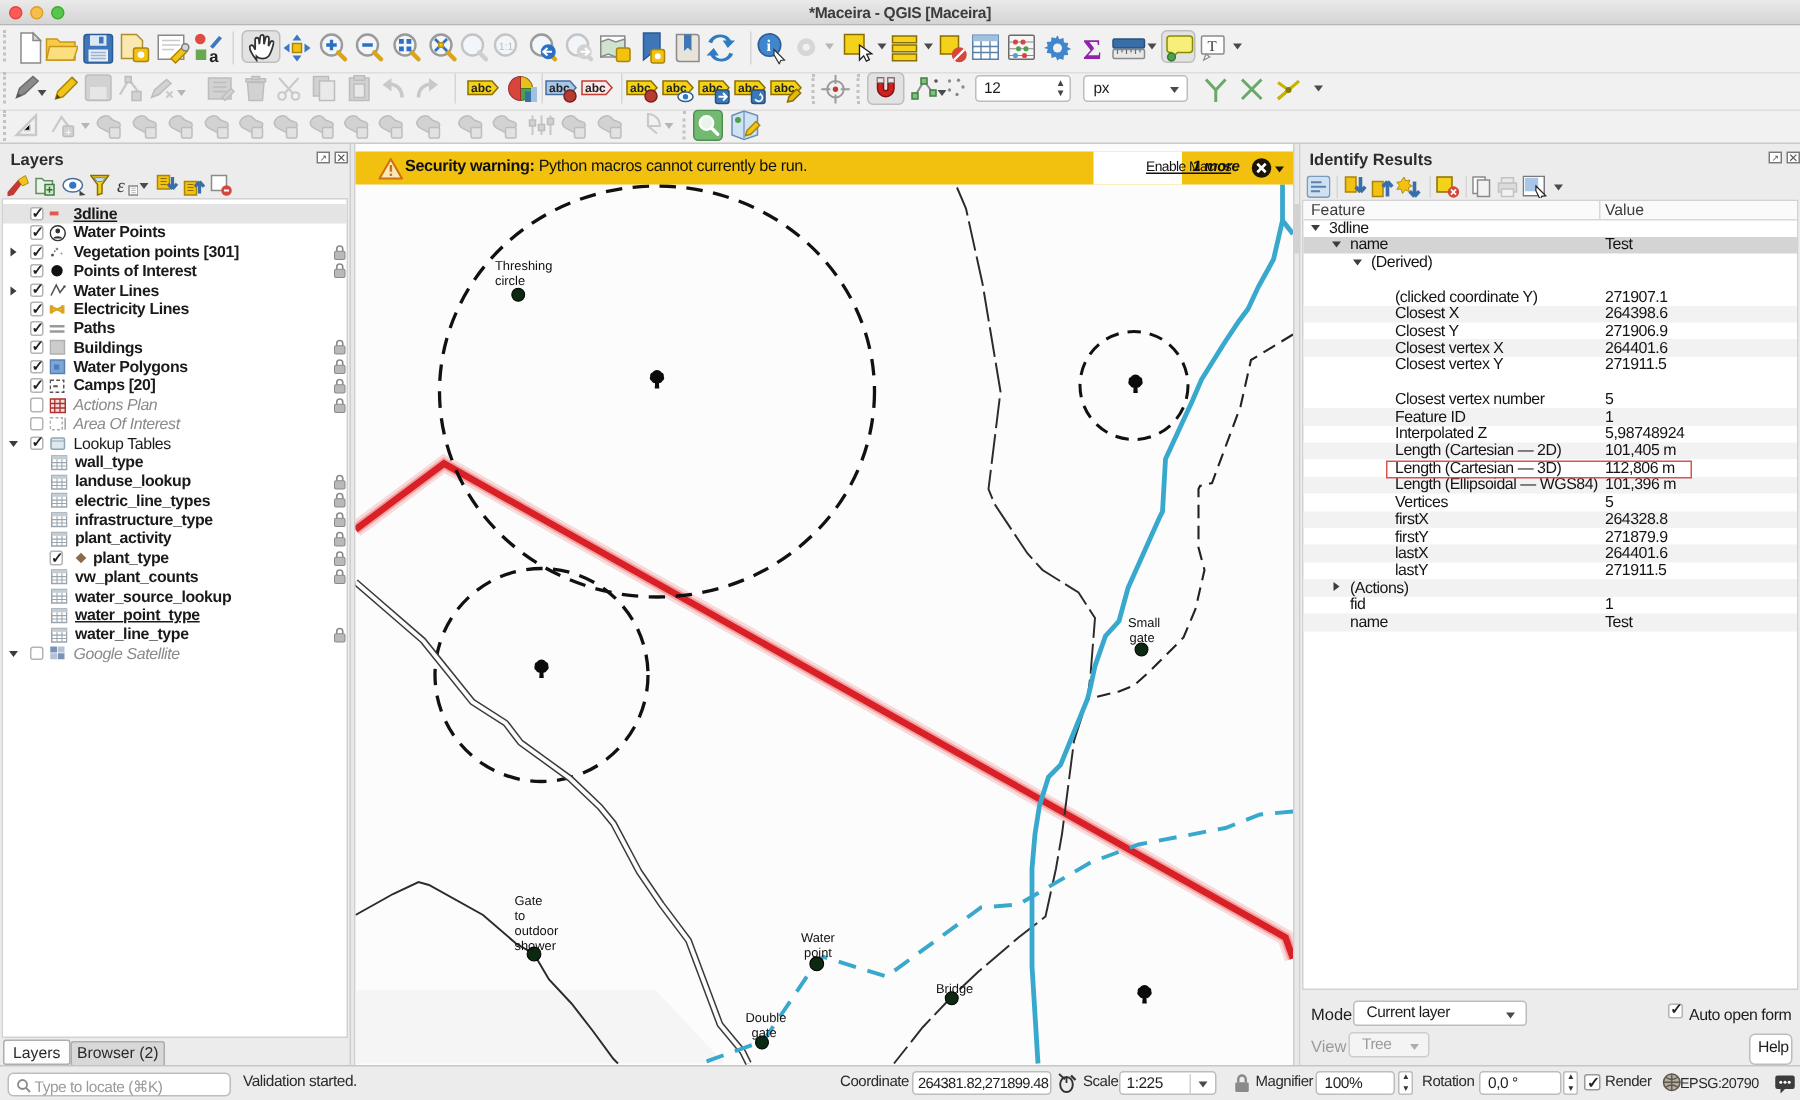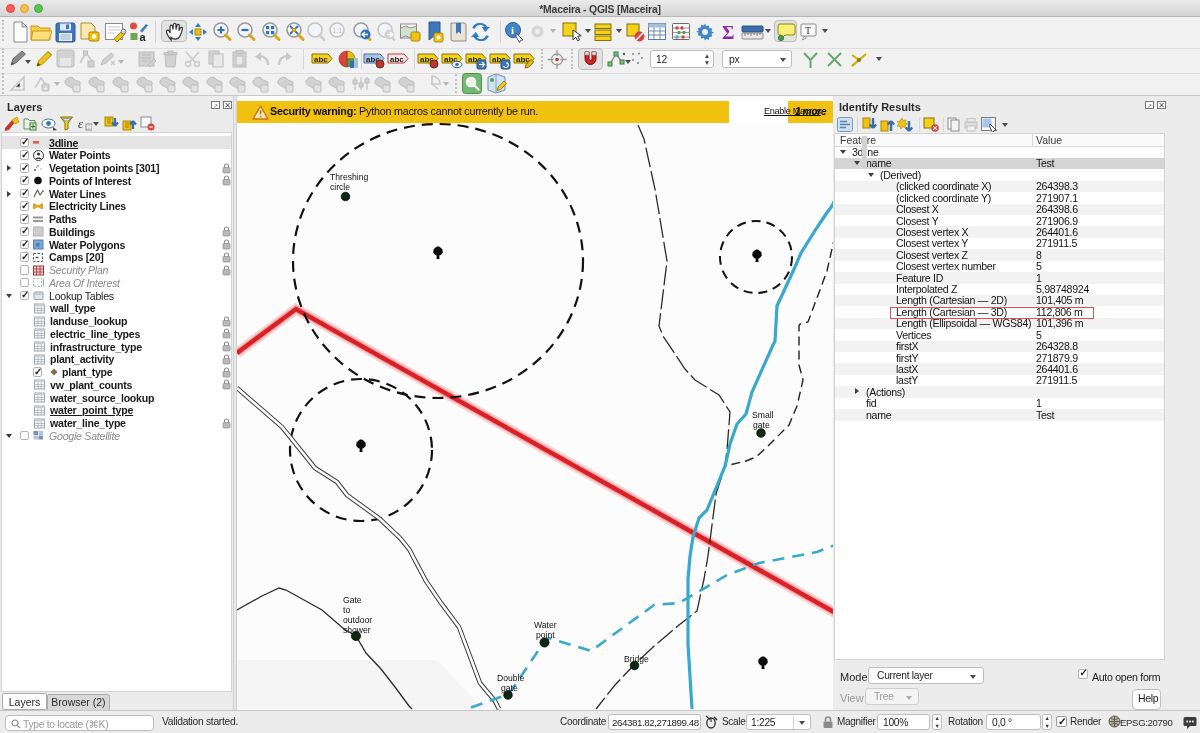--- a/index.html
+++ b/index.html
@@ -21,21 +21,21 @@
 .trw .nm{position:absolute;top:0.5px;font-weight:700;white-space:nowrap;}
 .cb{position:absolute;width:9.5px;height:9.5px;background:#fff;border:1px solid #b4b4b4;border-radius:2px;top:1px;}
 .ck{position:absolute;font-size:10px;color:#222;top:-2.5px;left:0.5px;font-weight:700;}
 .exp{position:absolute;width:0;height:0;}
 .expR{border-top:3.5px solid transparent;border-bottom:3.5px solid transparent;border-left:4.5px solid #3c3c3c;top:2.5px;}
 .expD{border-left:3.5px solid transparent;border-right:3.5px solid transparent;border-top:4.5px solid #3c3c3c;top:4px;}
 #lsplit{left:233px;top:96px;width:4px;height:614px;background:#e8e8e8;border-left:1px solid #cfcfcf;border-right:1px solid #cfcfcf;}
 #rsplit{left:862px;top:96px;width:5px;height:614px;background:#e8e8e8;border-left:1px solid #cfcfcf;border-right:1px solid #cfcfcf;}
 #map{left:237px;top:96px;width:625px;height:614px;background:#fcfcfc;}
 #warn{left:0px;top:4.5px;width:625px;height:22.5px;background:#f2c00e;font-size:10.8px;letter-spacing:-0.25px;color:#111;}
-#rightpanel{left:833px;top:96px;width:333px;height:614px;background:#ececec;text-decoration:underline;}
+#rightpanel{left:867px;top:96px;width:333px;height:614px;background:#ececec;text-decoration:underline;}
 #itbl{left:1px;top:37px;width:331px;height:527px;background:#fff;border:1px solid #d2d2d2;}
 #ithead{position:absolute;left:0;top:0;width:329px;height:12.5px;background:#fafafa;border-bottom:1px solid #d8d8d8;font-size:10.5px;color:#3c3c3c;padding-left:18px;}
 .irw{position:absolute;left:0;width:329px;height:11.42px;font-size:10.6px;letter-spacing:-0.3px;color:#141414;}
 .irw div{position:absolute;top:-0.5px;white-space:nowrap;}
 .stripe{background:#f2f2f2;}
 .isel{background:#d4d4d4;}
 #statusbar{left:0;top:710px;width:1200px;height:23px;background:#ececec;border-top:1px solid #c6c6c6;font-size:10.3px;letter-spacing:-0.3px;color:#2a2a2a;}
 .inbox{position:absolute;background:#fff;border:1px solid #bdbdbd;border-radius:3px;font-size:10.3px;letter-spacing:-0.3px;color:#1d1d1d;}
 .tab{position:absolute;top:0;height:17px;border:1px solid #adadad;font-size:10.5px;color:#2a2a2a;text-align:center;border-radius:2px;}
 .spin{position:absolute;width:10px;}
@@ -637,21 +637,21 @@
       <svg class="abs" style="left:220px;top:118.75px" width="9" height="11" viewBox="0 0 9 11">
         <rect x="1" y="4.5" width="7" height="5.5" rx="1" fill="#b9b9b9" stroke="#8a8a8a" stroke-width="0.7"></rect>
         <path d="M2.5 4.5V3a2 2 0 014 0v1.5" fill="none" stroke="#8a8a8a" stroke-width="1.1"></path>
       </svg>
       <div class="cb" style="left:17.5px;top:132.0px"></div>
       <svg class="abs" style="left:31px;top:131.5px" width="11" height="11" viewBox="0 0 11 11">
         <rect x="0.5" y="1" width="10" height="9" fill="#f7dede" stroke="#b03030"></rect>
         <path d="M0.5 4h10M0.5 7h10M3.5 1v9M7 1v9" stroke="#b03030" stroke-width="0.9"></path>
       </svg>
       <div class="trw">
-        <div class="nm" style="left:47px;top:131.0px;font-weight:400;font-style:italic;color:#8a8a8a;font-weight:500;">Security Plan</div>
+        <div class="nm" style="left:47px;top:131.0px;font-weight:400;font-style:italic;color:#8a8a8a;font-weight:500;">Actions Plan</div>
       </div>
       <svg class="abs" style="left:220px;top:131.5px" width="9" height="11" viewBox="0 0 9 11">
         <rect x="1" y="4.5" width="7" height="5.5" rx="1" fill="#b9b9b9" stroke="#8a8a8a" stroke-width="0.7"></rect>
         <path d="M2.5 4.5V3a2 2 0 014 0v1.5" fill="none" stroke="#8a8a8a" stroke-width="1.1"></path>
       </svg>
       <div class="cb" style="left:17.5px;top:144.75px"></div>
       <svg class="abs" style="left:31px;top:144.25px" width="11" height="11" viewBox="0 0 11 11">
         <rect x="0.5" y="1.5" width="8" height="8" fill="#fff" stroke="#aaa" stroke-dasharray="2 1.5"></rect>
         <path d="M10.5 1.5v8" stroke="#aaa" stroke-width="1.2"></path>
       </svg>
@@ -917,47 +917,39 @@
       </div>
       <div class="irw isel" style="top:23.92px">
         <span style="position:absolute;left:19px;top:0.5px;width:0;height:0;border-left:3.5px solid transparent;border-right:3.5px solid transparent;border-top:4.5px solid #3c3c3c;margin-top:3px"></span>
         <div style="left:31px">name</div>
         <div style="left:201px">Test</div>
       </div>
       <div class="irw" style="top:35.34px">
         <span style="position:absolute;left:33px;top:0.5px;width:0;height:0;border-left:3.5px solid transparent;border-right:3.5px solid transparent;border-top:4.5px solid #3c3c3c;margin-top:3px"></span>
         <div style="left:45px">(Derived)</div>
       </div>
-      <div class="irw stripe" style="top:46.76px">
-        <div style="left:61px">(clicked coordinate X)</div>
-        <div style="left:201px">264398.3</div>
-      </div>
       <div class="irw" style="top:58.18px">
         <div style="left:61px">(clicked coordinate Y)</div>
         <div style="left:201px">271907.1</div>
       </div>
       <div class="irw stripe" style="top:69.6px">
         <div style="left:61px">Closest X</div>
         <div style="left:201px">264398.6</div>
       </div>
       <div class="irw" style="top:81.02px">
         <div style="left:61px">Closest Y</div>
         <div style="left:201px">271906.9</div>
       </div>
       <div class="irw stripe" style="top:92.44px">
         <div style="left:61px">Closest vertex X</div>
         <div style="left:201px">264401.6</div>
       </div>
       <div class="irw" style="top:103.86px">
         <div style="left:61px">Closest vertex Y</div>
         <div style="left:201px">271911.5</div>
-      </div>
-      <div class="irw stripe" style="top:115.28px">
-        <div style="left:61px">Closest vertex Z</div>
-        <div style="left:201px">8</div>
       </div>
       <div class="irw" style="top:126.7px">
         <div style="left:61px">Closest vertex number</div>
         <div style="left:201px">5</div>
       </div>
       <div class="irw stripe" style="top:138.12px">
         <div style="left:61px">Feature ID</div>
         <div style="left:201px">1</div>
       </div>
       <div class="irw" style="top:149.54px">

